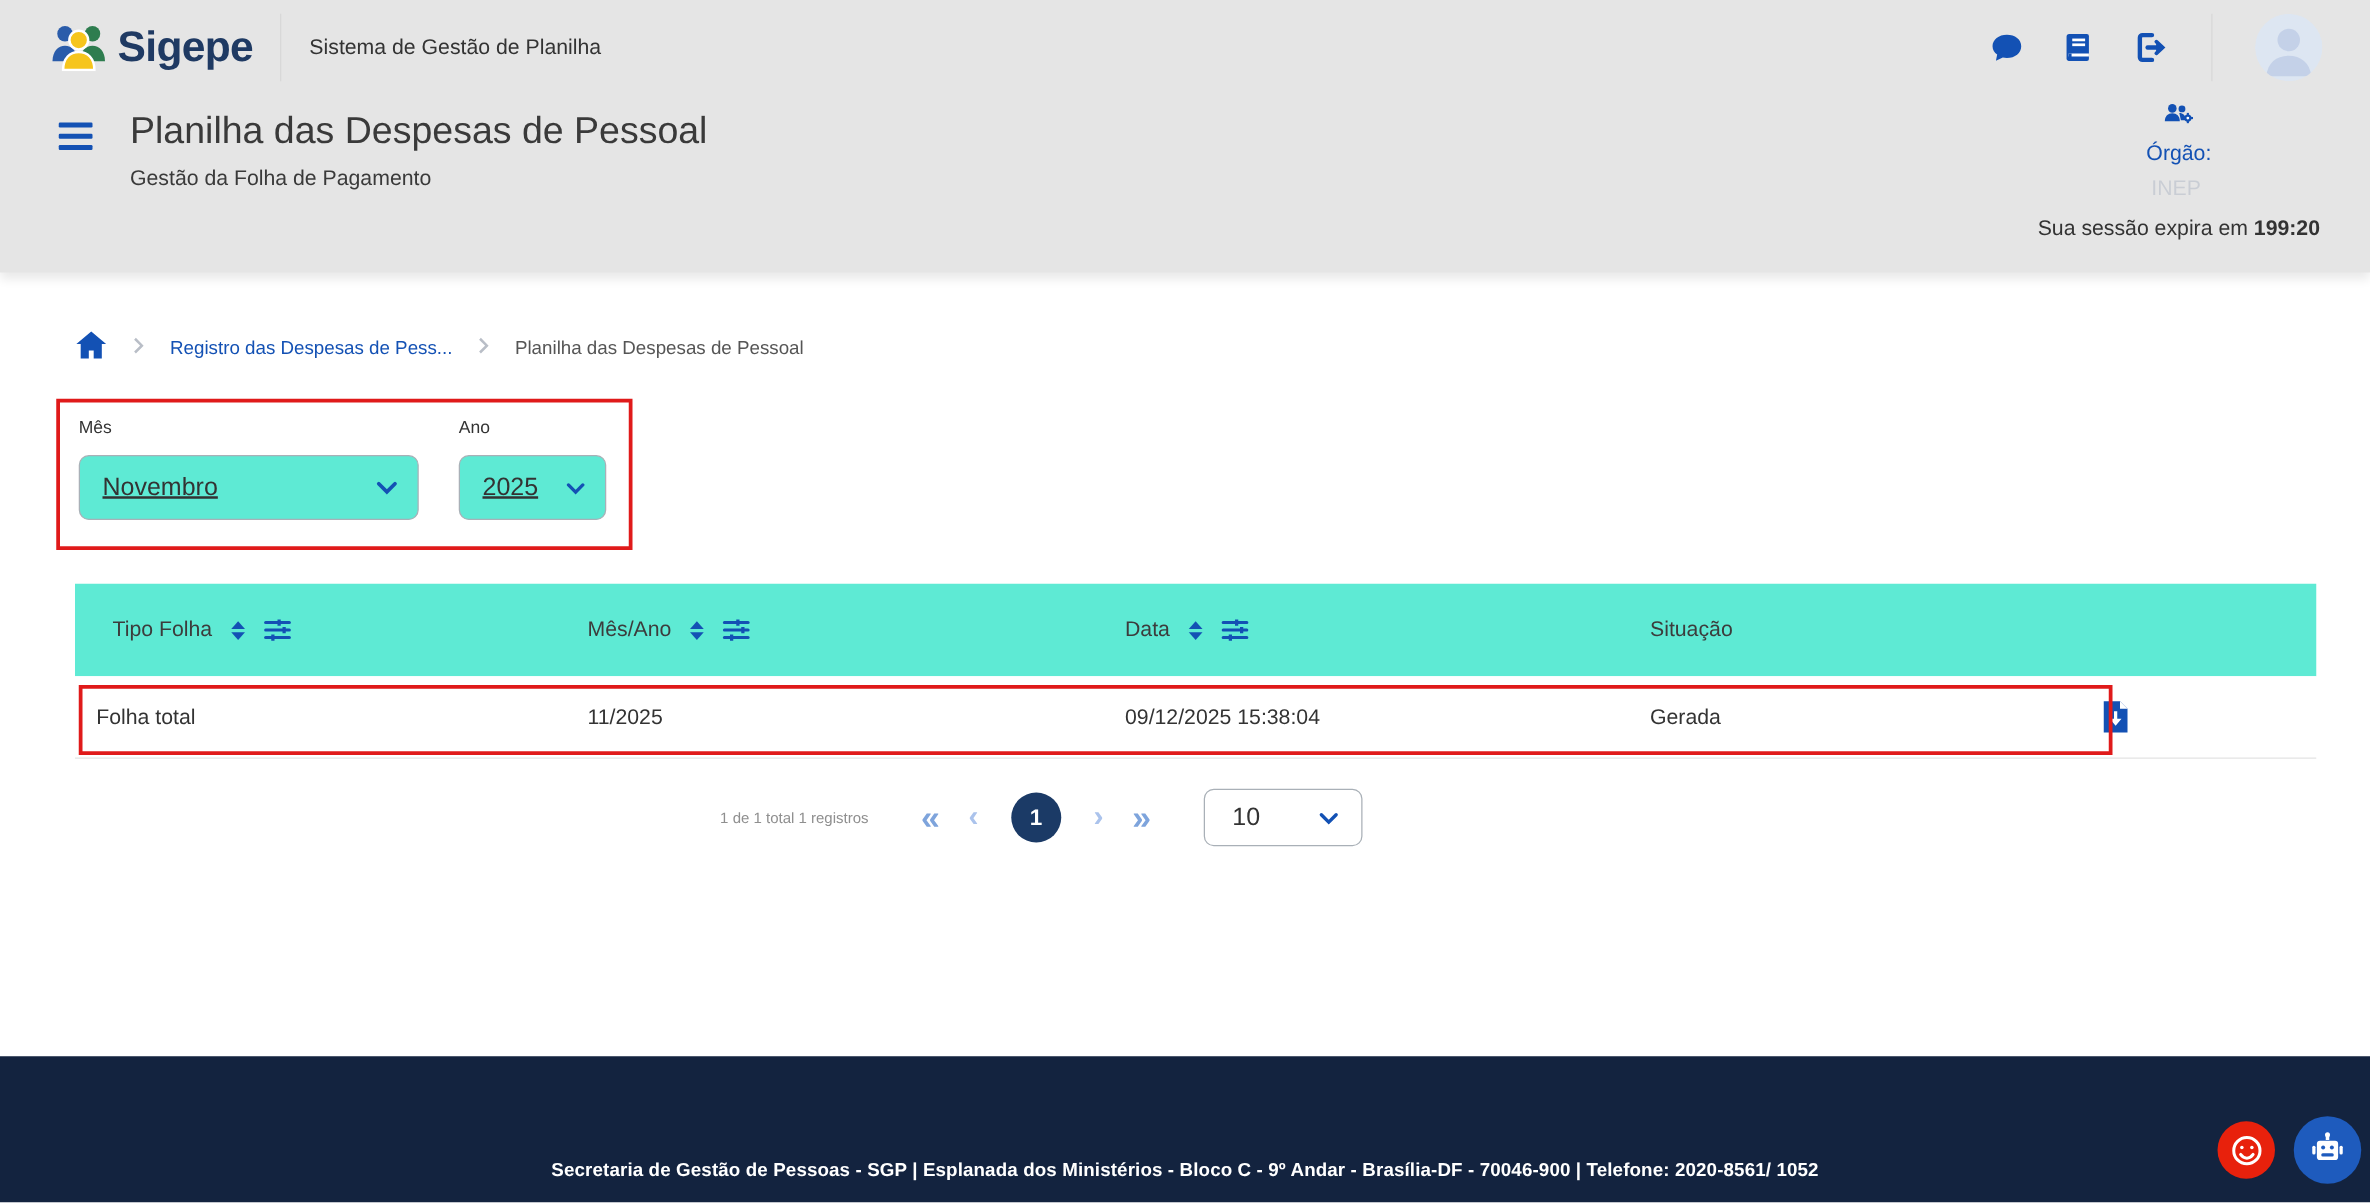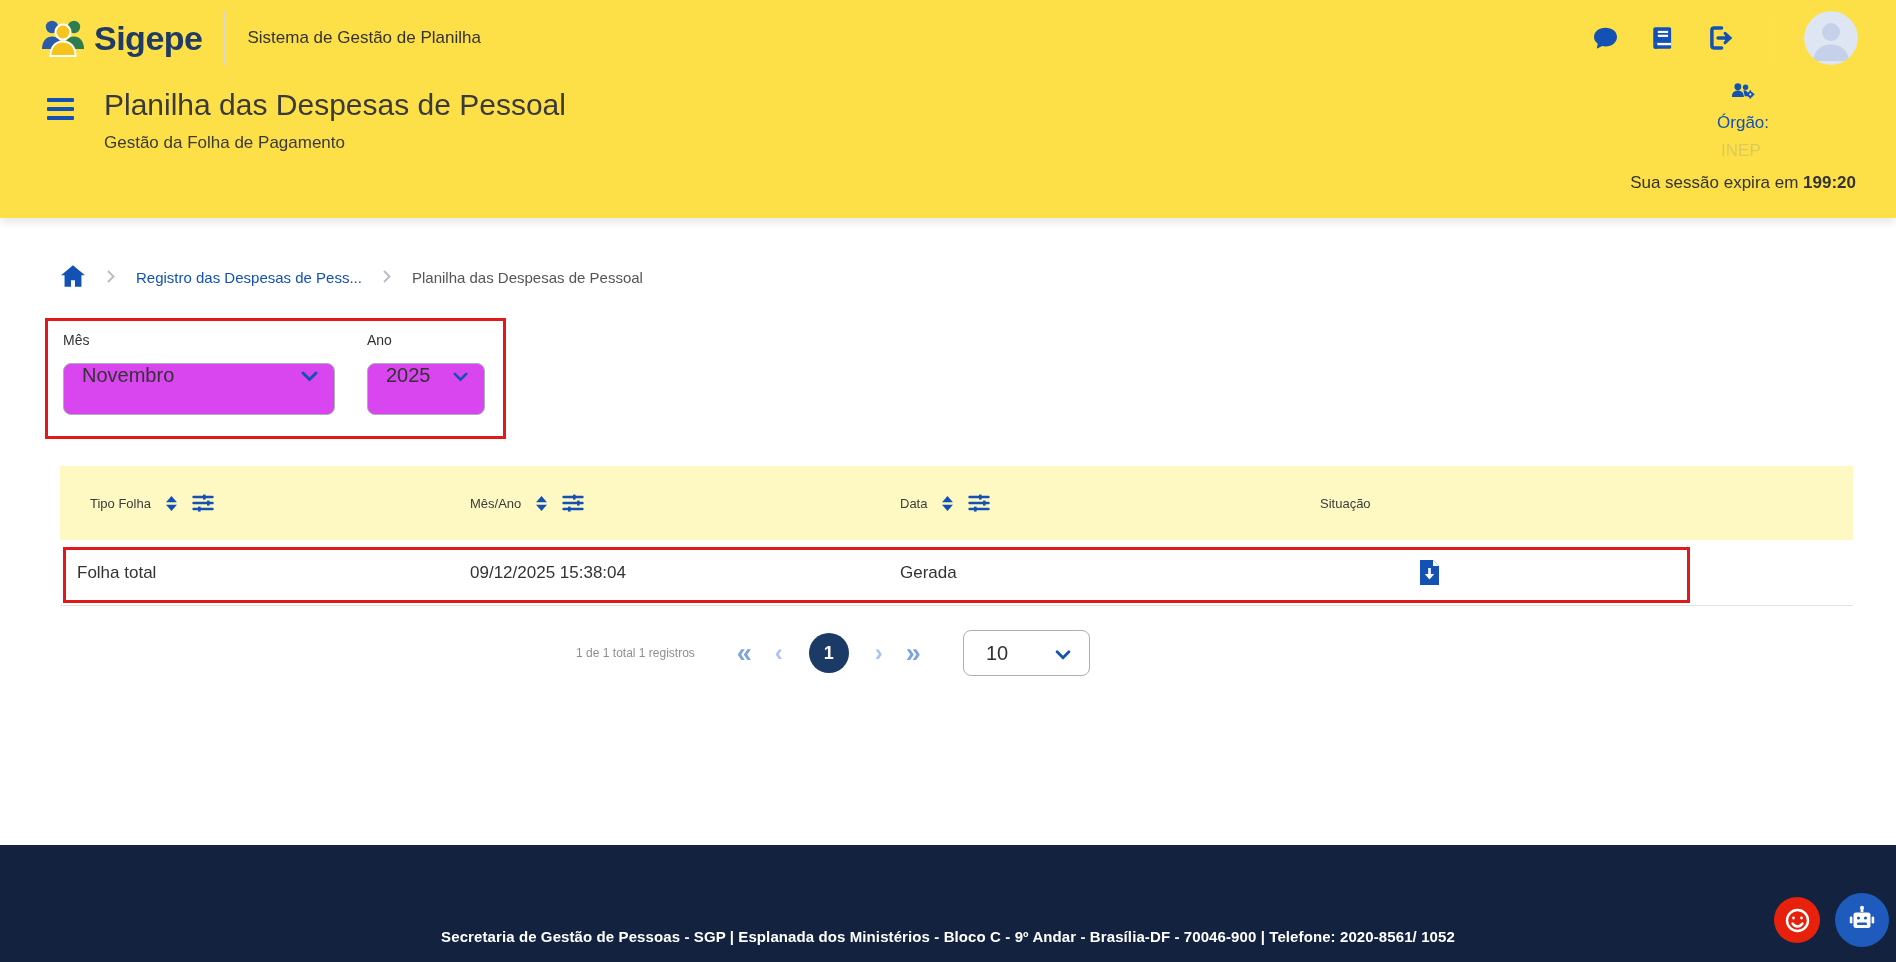--- a/index.html
+++ b/index.html
@@ -8,21 +8,21 @@
     font-family: "Liberation Sans", sans-serif;
     background: #ffffff;
     color: #333;
     position: relative;
     overflow: hidden;
   }
 
   
   .app-header {
     height: 218px;
-    background: #fde047;
+    background: #e5e5e5;
     box-shadow: 0 5px 8px rgba(0,0,0,.09);
     position: relative;
     z-index: 5;
   }
   .hdr-row1 {
     height: 76px;
     display: flex;
     align-items: center;
     padding: 0 38px 0 40px;
   }
@@ -80,40 +80,41 @@
     border: 3px solid #e01a1a;
     padding: 11px 0 0 15px;
     display: flex;
     gap: 32px;
   }
   .field-label { font-size: 14px; color: #333; margin-bottom: 15px; }
   .select-box {
     height: 52px;
     border: 1px solid #a9b0b7;
     border-radius: 8px;
-    background: #d946ef;
-    display: flex; justify-content: space-between;
+    background: #5eead4;
+    display: flex; align-items: center; justify-content: space-between;
     padding: 0 16px 0 18px;
     font-size: 20px; color: #333;
     cursor: pointer;
+    text-decoration: underline;
   }
   .select-mes { width: 272px; }
   .select-ano { width: 118px; }
 
   
   .tbl { margin: 27px 43px 0 60px; position: relative; }
   .tbl-head, .tbl-row {
     display: grid;
     grid-template-columns: 380px 430px 420px 300px 1fr;
     align-items: center;
   }
   .tbl-head {
-    background: #fef9c3;
+    background: #5eead4;
     height: 74px;
-    font-size: 13px;
+    font-size: 17px;
     color: #3c3c3c;
   }
   .th-cell { display: flex; align-items: center; gap: 14px; padding-left: 30px; }
   .th-icon { cursor: pointer; display:flex; align-items:center; }
   .tbl-row {
     height: 66px;
     font-size: 17px;
     color: #333;
     border-bottom: 1px solid #e3e3e3;
     background: #fff;
@@ -384,20 +385,21 @@
         </span>
       </div>
       <div class="th-cell">
         <span>Situação</span>
       </div>
       <div></div>
     </div>
 
     <div class="tbl-row">
       <div class="td-cell first">Folha total</div>
+      <div class="td-cell">11/2025</div>
       <div class="td-cell">09/12/2025 15:38:04</div>
       <div class="td-cell">Gerada</div>
       <div class="td-action">
         <span class="dl-btn">
           <svg width="21" height="27" viewBox="0 0 21 27">
             <path d="M1 1 h13 l6 6 v19 H1 z" fill="#1351b4"></path>
             <path d="M14 1 l6 6 h-6 z" fill="#fff"></path>
             <path d="M9.2 9 h2.6 v6 h3.4 L10.5 20.5 5.8 15 h3.4 z" fill="#fff"></path>
           </svg>
         </span>

